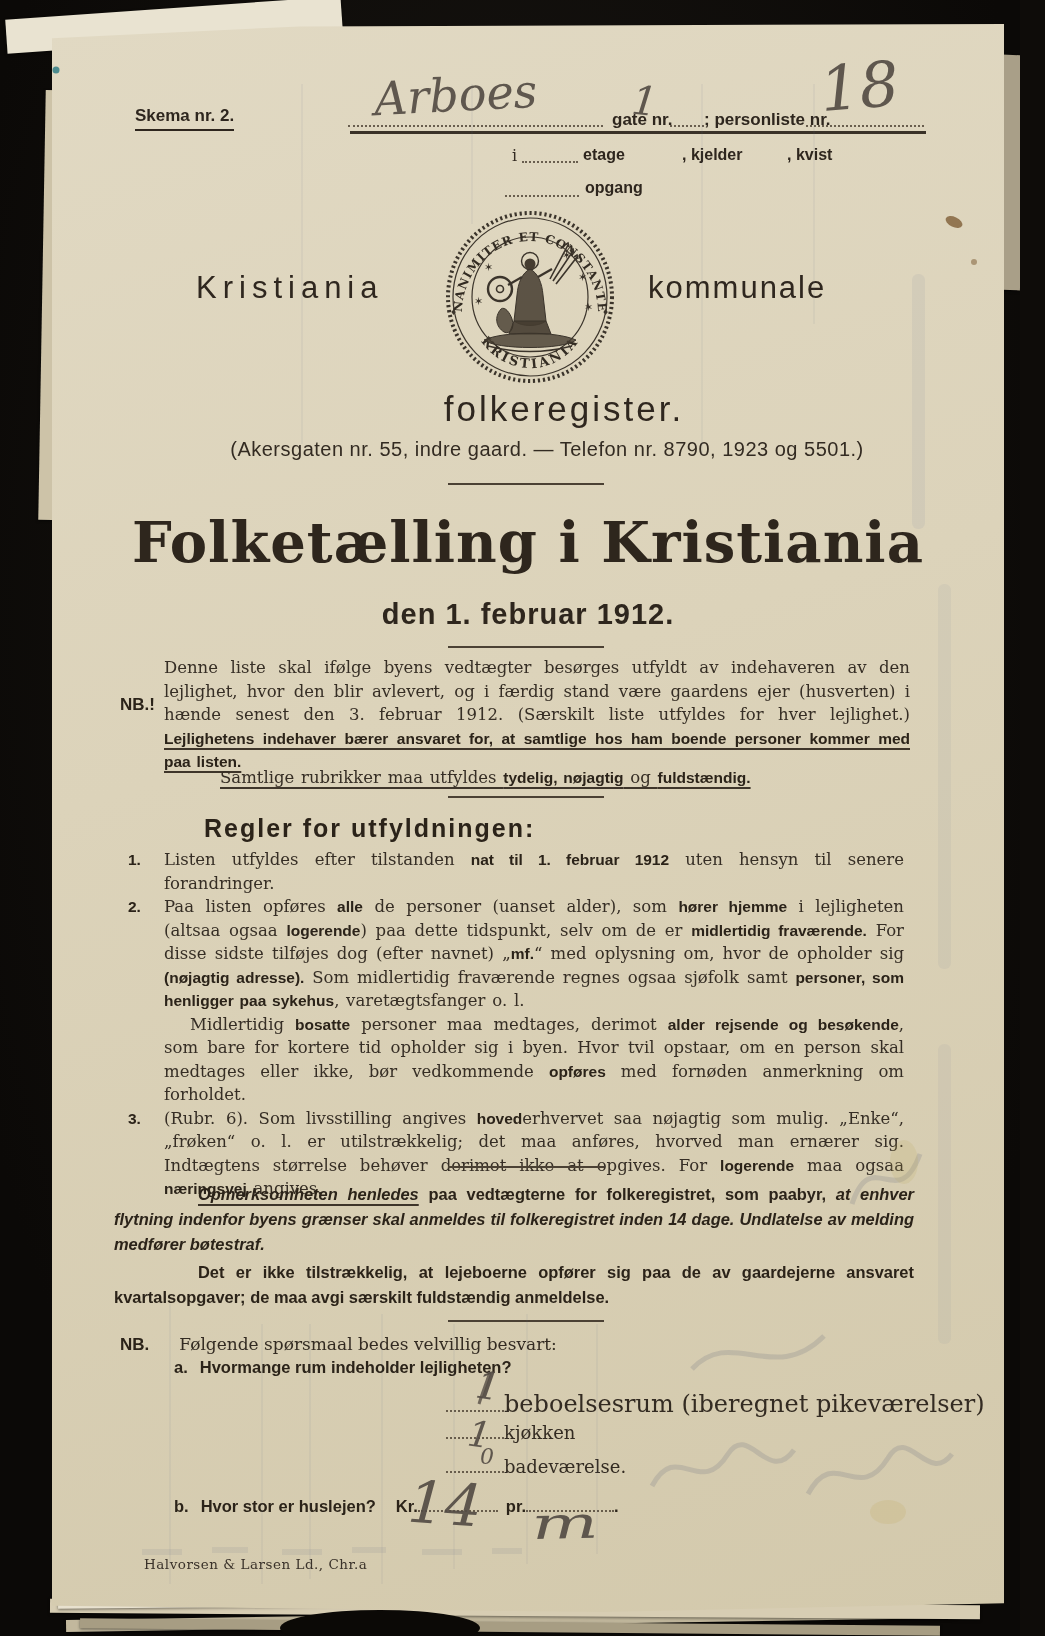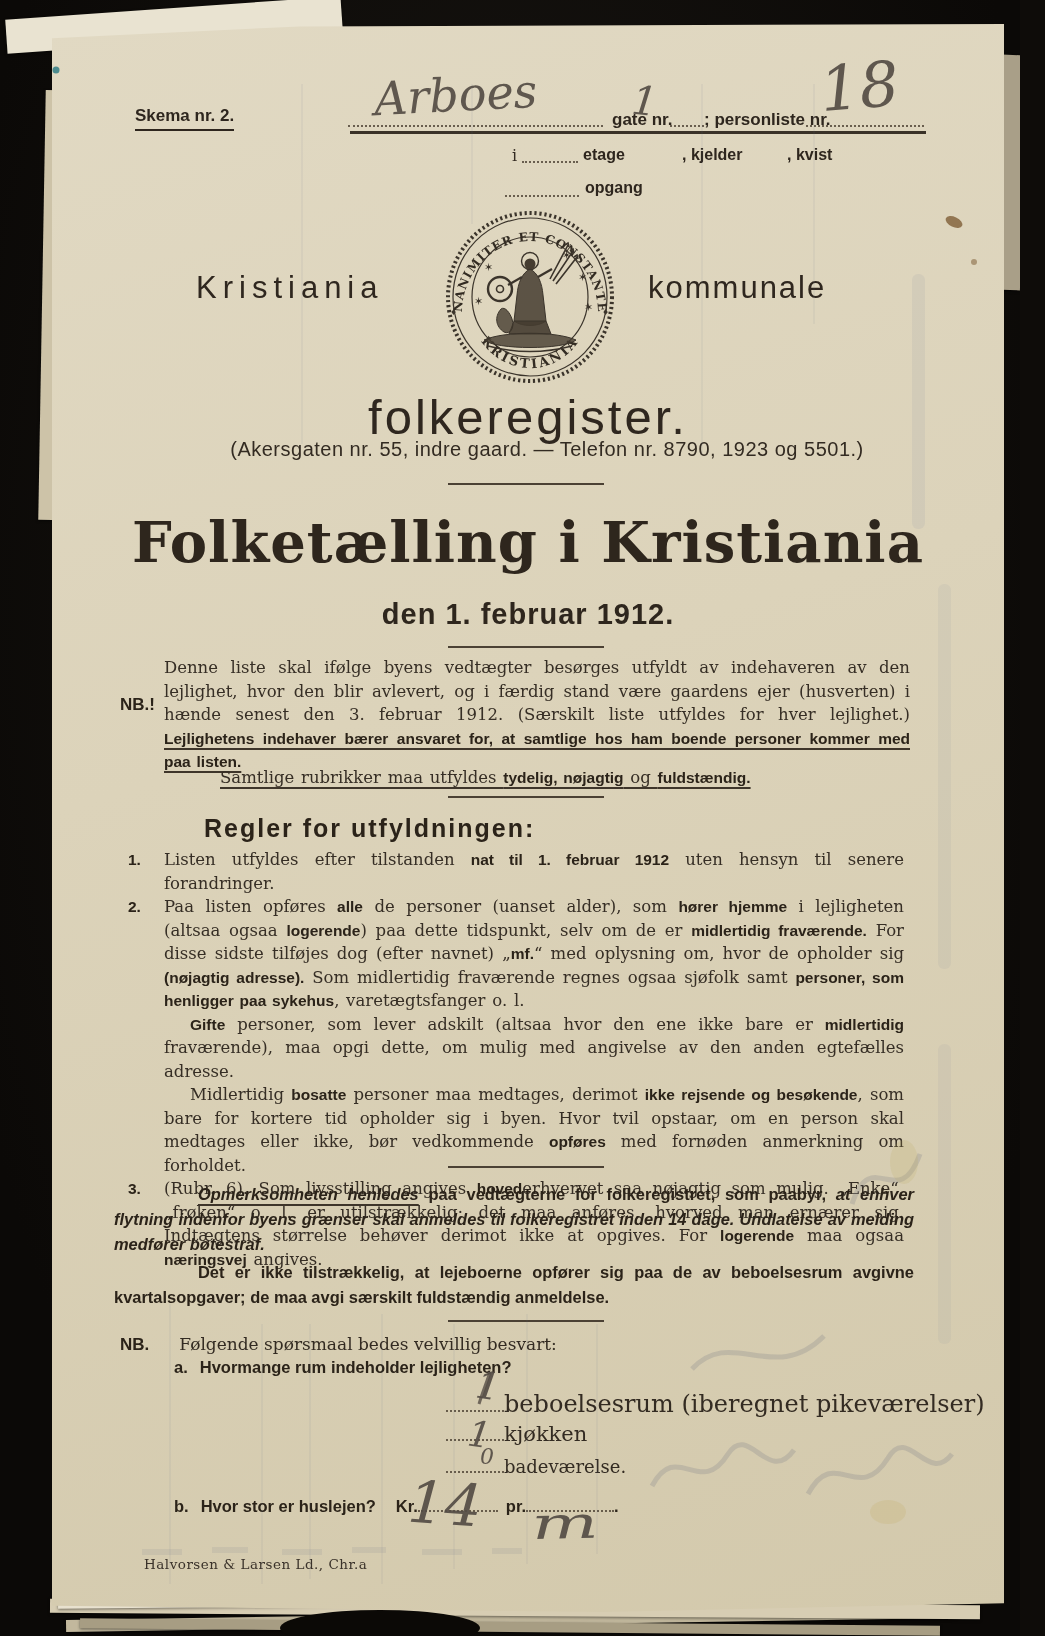--- a/index.html
+++ b/index.html
@@ -136,21 +136,21 @@
         </g>
         <g font-family="DejaVu Sans, sans-serif" font-size="8" fill="#3b342b" stroke="none">
           <text x="6" y="106">♦</text>
             <text x="158" y="106">♦</text>
         </g>
       </g>
     </svg>
 
     <div class="ab masthead-word" style="left:144px;top:246px;letter-spacing:6px;">Kristiania</div>
     <div class="ab masthead-word" style="left:596px;top:246px;letter-spacing:2px;">kommunale</div>
-    <div class="ab center masthead-word" style="top:365px;font-size:49px;letter-spacing:3px;">folkeregister.</div>
+    <div class="ab center masthead-word" style="top:365px;font-size:35px;letter-spacing:3px;padding-left:36px;">folkeregister.</div>
     <div class="ab center sans" style="top:414px;font-size:20px;letter-spacing:.5px;color:#332b22;margin-left:19px;">(Akersgaten nr. 55, indre gaard. — Telefon nr. 8790, 1923 og 5501.)</div>
 
     <div class="hr" style="top:459px;"></div>
 
     <div class="ab center serif" style="top:485px;font-size:56px;font-weight:600;letter-spacing:1px;color:#2e261d;">Folketælling i Kristiania</div>
     <div class="ab center sans b" style="top:574px;font-size:29px;letter-spacing:1px;color:#2e261d;">den 1. februar 1912.</div>
 
     <div class="hr" style="top:622px;"></div>
 
     <div class="ab" style="left:68px;top:632px;width:790px;">
@@ -166,54 +166,51 @@
     <div class="ab" style="left:112px;top:824px;width:740px;">
       <p class="bodytext rule-p">
         <span class="rule-no seg-b">1.</span>
         <span><span>Listen utfyldes efter tilstanden </span><span class="seg-b">nat til 1. februar 1912</span><span> uten hensyn til senere forandringer.</span></span>
       </p>
       <p class="bodytext rule-p">
         <span class="rule-no seg-b">2.</span>
         <span><span>Paa listen opføres </span><span class="seg-b">alle</span><span> de personer (uanset alder), som </span><span class="seg-b">hører hjemme</span><span> i lejligheten (altsaa ogsaa </span><span class="seg-b">logerende</span><span>) paa dette tidspunkt, selv om de er </span><span class="seg-b">midlertidig fraværende.</span><span>  For disse sidste tilføjes dog (efter navnet) „</span><span class="seg-b">mf.</span><span>“ med oplysning om, hvor de opholder sig </span><span class="seg-b">(nøjagtig adresse).</span><span>  Som midlertidig fraværende regnes ogsaa sjøfolk samt </span><span class="seg-b">personer, som henligger paa sykehus</span><span>, varetægtsfanger o. l.</span></span>
       </p>
       <p class="bodytext rule-p cont">
-        <span><span class="seg-b">Gifte</span><span> personer, som lever adskilt (altsaa hvor den ene ikke bare er </span><span class="seg-b">midlertidig</span><span> fraværende), maa opgi dette, om mulig med angivelse av den anden egtefælles adresse.</span></span>
-      </p>
-      <p class="bodytext rule-p cont">
-        <span><span>Midlertidig </span><span class="seg-b">bosatte</span><span> personer maa medtages, derimot </span><span class="seg-b">ikke rejsende og besøkende</span><span>, som bare for kortere tid opholder sig i byen.  Hvor tvil opstaar, om en person skal medtages eller ikke, bør vedkommende </span><span class="seg-b">opføres</span><span> med fornøden anmerkning om forholdet.</span></span>
+        <span><span>Midlertidig </span><span class="seg-b">bosatte</span><span> personer maa medtages, derimot </span><span class="seg-b">alder rejsende og besøkende</span><span>, som bare for kortere tid opholder sig i byen.  Hvor tvil opstaar, om en person skal medtages eller ikke, bør vedkommende </span><span class="seg-b">opføres</span><span> med fornøden anmerkning om forholdet.</span></span>
       </p>
       <p class="bodytext rule-p">
         <span class="rule-no seg-b">3.</span>
         <span><span>(Rubr. 6).  Som livsstilling angives </span><span class="seg-b">hoved</span><span>erhvervet saa nøjagtig som mulig.  „Enke“, „frøken“ o. l. er utilstrækkelig; det maa anføres, hvorved man ernærer sig.  Indtægtens størrelse behøver derimot ikke at opgives.  For </span><span class="seg-b">logerende</span><span> maa ogsaa </span><span class="seg-b">næringsvej</span><span> angives.</span></span>
       </p>
     </div>
 
     <div class="hr" style="top:1142px;"></div>
 
     <div class="ab" style="left:62px;top:1158px;width:800px;">
       <p class="notice-p"><span class="seg-b seg-i seg-u">Opmerksomheten henledes</span><span class="seg-b"> paa vedtægterne for folkeregistret, som paabyr, </span><span class="seg-b seg-i">at enhver flytning indenfor byens grænser skal anmeldes til folkeregistret inden 14 dage.  Undlatelse av melding medfører bøtestraf.</span></p>
-      <p class="notice-p" style="margin-top:3px;"><span class="seg-b">Det er ikke tilstrækkelig, at lejeboerne opfører sig paa de av beboelsesrum avgivne kvartalsopgaver; de maa avgi særskilt fuldstændig anmeldelse.</span></p>
+      <p class="notice-p" style="margin-top:3px;"><span class="seg-b">Det er ikke tilstrækkelig, at lejeboerne opfører sig paa de av gaardejerne ansvaret kvartalsopgaver; de maa avgi særskilt fuldstændig anmeldelse.</span></p>
     </div>
 
     <div class="hr" style="top:1296px;"></div>
 
     <div class="ab" style="left:68px;top:1310px;">
       <span class="seg-b" style="font-size:17px;">NB.</span>
       <span class="serif" style="font-size:17px;color:#332b22;margin-left:26px;">Følgende spørsmaal bedes velvillig besvart:</span>
     </div>
     <div class="ab" style="left:122px;top:1334px;">
       <span class="seg-b" style="font-size:16.5px;">a.</span>
       <span class="seg-b" style="font-size:16.5px;margin-left:8px;">Hvormange rum indeholder lejligheten?</span>
     </div>
 
     <div class="ab" style="left:394px;top:1366px;">
       <span class="dots" style="width:58px;"></span><span class="serif" style="font-size:24px;color:#332b22;">beboelsesrum (iberegnet pikeværelser)</span>
     </div>
     <div class="ab" style="left:394px;top:1398px;">
-      <span class="dots" style="width:58px;"></span><span class="serif" style="font-size:21px;color:#332b22;">kjøkken</span>
+      <span class="dots" style="width:58px;"></span><span class="serif" style="font-size:18px;color:#332b22;">kjøkken</span>
     </div>
     <div class="ab" style="left:394px;top:1432px;">
       <span class="dots" style="width:58px;"></span><span class="serif" style="font-size:18px;color:#332b22;">badeværelse.</span>
     </div>
 
     <div class="hw" style="left:424px;top:1340px;font-size:38px;transform:rotate(8deg);">1</div>
     <div class="hw" style="left:416px;top:1390px;font-size:36px;transform:rotate(8deg);">1</div>
     <div class="hw" style="left:428px;top:1420px;font-size:22px;">0</div>
 
     <div class="ab" style="left:122px;top:1473px;">

